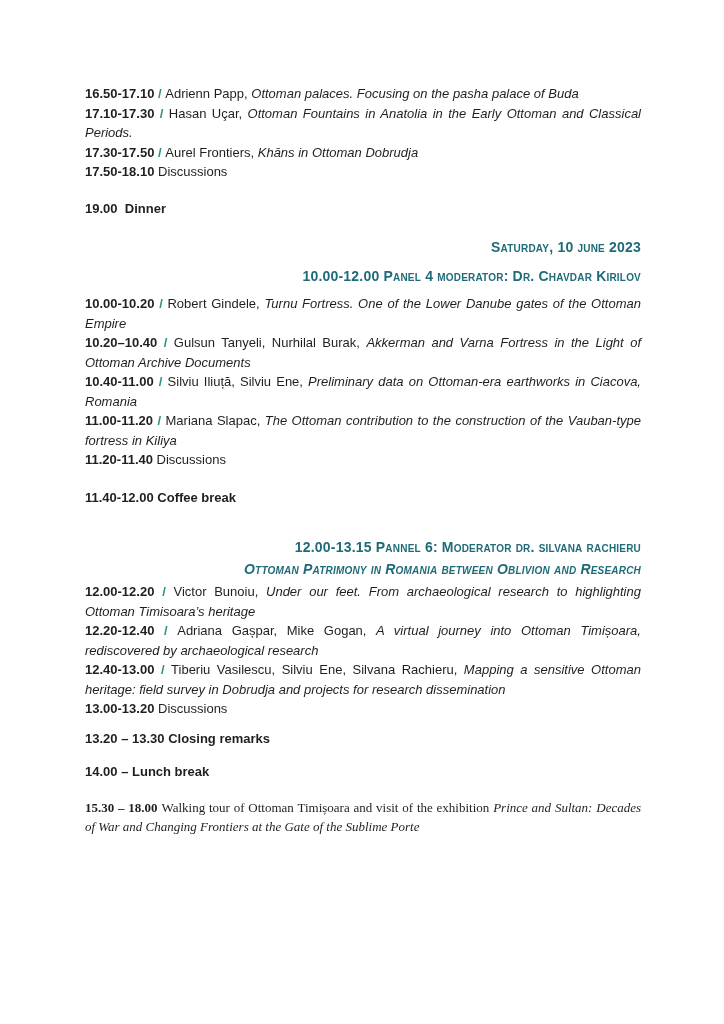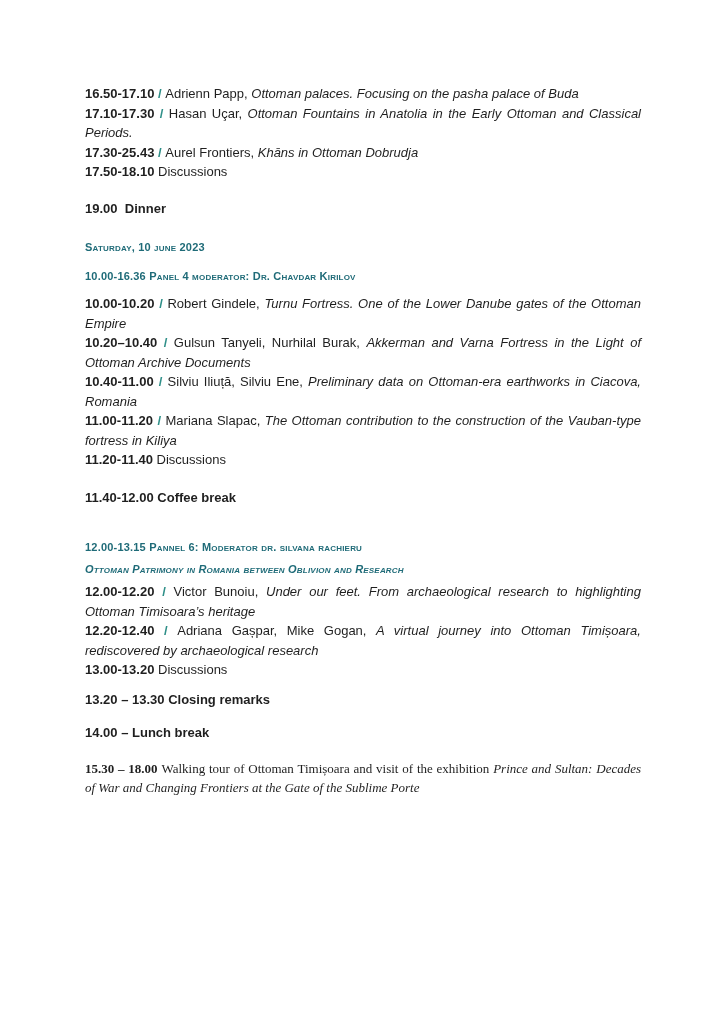--- a/index.html
+++ b/index.html
@@ -18,55 +18,56 @@
     top: 84px;
     width: 556px;
   }
   p.line {
     margin: 0;
     font-size: 13px;
     line-height: 19.5px;
     text-align: justify;
   }
   p.line.head {
-    font-size: 11px;
+    font-size: 14px;
     line-height: 20.5px;
     font-weight: bold;
     font-variant: small-caps;
     letter-spacing: 0.2px;
     color: var(--accent, #1f6b78);
-    text-align: left;
+    text-align: right;
   }
   p.line.head-italic { font-style: italic; }
   .seg-time { font-weight: bold; }
   .seg-sep  { font-weight: bold; color: var(--sep, #2e8f88); }
   .seg-plain { }
   .seg-italic { font-style: italic; }
   .seg-bold { font-weight: bold; }
 </style>
 </head>
 <body>
 
 <div class="page">
   <div class="content">
       <p class="line body"><span class="seg-time">16.50-17.10 </span><span class="seg-sep">/ </span><span class="seg-plain">Adrienn Papp, </span><span class="seg-italic">Ottoman palaces. Focusing on the pasha palace of Buda</span></p>
       <p class="line body"><span class="seg-time">17.10-17.30 </span><span class="seg-sep">/ </span><span class="seg-plain">Hasan Uçar, </span><span class="seg-italic">Ottoman Fountains in Anatolia in the Early Ottoman and Classical Periods.</span></p>
-      <p class="line body"><span class="seg-time">17.30-25.43 </span><span class="seg-sep">/ </span><span class="seg-plain">Aurel Frontiers, </span><span class="seg-italic">Khāns in Ottoman Dobrudja</span></p>
+      <p class="line body"><span class="seg-time">17.30-17.50 </span><span class="seg-sep">/ </span><span class="seg-plain">Aurel Frontiers, </span><span class="seg-italic">Khāns in Ottoman Dobrudja</span></p>
       <p class="line body"><span class="seg-time">17.50-18.10 </span><span class="seg-plain">Discussions</span></p>
       <p class="line body" style="margin-top: 17px;"><span class="seg-time">19.00 &nbsp;</span><span class="seg-bold">Dinner</span></p>
       <p class="line head" style="margin-top: 19px;"><span class="seg-head">Saturday, 10 june 2023</span></p>
-      <p class="line head" style="margin-top: 8px;"><span class="seg-head">10.00-16.36 Panel 4 moderator: Dr. Chavdar Kirilov</span></p>
+      <p class="line head" style="margin-top: 8px;"><span class="seg-head">10.00-12.00 Panel 4 moderator: Dr. Chavdar Kirilov</span></p>
       <p class="line body" style="margin-top: 8px;"><span class="seg-time">10.00-10.20 </span><span class="seg-sep">/ </span><span class="seg-plain">Robert Gindele, </span><span class="seg-italic">Turnu Fortress. One of the Lower Danube gates of the Ottoman Empire</span></p>
       <p class="line body"><span class="seg-time">10.20–10.40 </span><span class="seg-sep">/ </span><span class="seg-plain">Gulsun Tanyeli, Nurhilal Burak, </span><span class="seg-italic">Akkerman and Varna Fortress in the Light of Ottoman Archive Documents</span></p>
       <p class="line body"><span class="seg-time">10.40-11.00 </span><span class="seg-sep">/ </span><span class="seg-plain">Silviu Iliuță, Silviu Ene, </span><span class="seg-italic">Preliminary data on Ottoman-era earthworks in Ciacova, Romania</span></p>
       <p class="line body"><span class="seg-time">11.00-11.20 </span><span class="seg-sep">/ </span><span class="seg-plain">Mariana Slapac, </span><span class="seg-italic">The Ottoman contribution to the construction of the Vauban-type fortress in Kiliya</span></p>
       <p class="line body"><span class="seg-time">11.20-11.40 </span><span class="seg-plain">Discussions</span></p>
       <p class="line body" style="margin-top: 18px;"><span class="seg-time">11.40-12.00 </span><span class="seg-bold">Coffee break</span></p>
       <p class="line head" style="margin-top: 30px;"><span class="seg-head">12.00-13.15 Pannel 6: Moderator dr. silvana rachieru</span></p>
       <p class="line head head-italic" style="margin-top: 1px;"><span class="seg-head">Ottoman Patrimony in Romania between Oblivion and Research</span></p>
       <p class="line body" style="margin-top: 3px;"><span class="seg-time">12.00-12.20 </span><span class="seg-sep">/ </span><span class="seg-plain">Victor Bunoiu, </span><span class="seg-italic">Under our feet. From archaeological research to highlighting Ottoman Timisoara’s heritage</span></p>
       <p class="line body"><span class="seg-time">12.20-12.40 </span><span class="seg-sep">/ </span><span class="seg-plain">Adriana Gașpar, Mike Gogan, </span><span class="seg-italic">A virtual journey into Ottoman Timișoara, rediscovered by archaeological research</span></p>
+      <p class="line body"><span class="seg-time">12.40-13.00 </span><span class="seg-sep">/ </span><span class="seg-plain">Tiberiu Vasilescu, Silviu Ene, Silvana Rachieru, </span><span class="seg-italic">Mapping a sensitive Ottoman heritage: field survey in Dobrudja and projects for research dissemination</span></p>
       <p class="line body"><span class="seg-time">13.00-13.20 </span><span class="seg-plain">Discussions</span></p>
       <p class="line body" style="margin-top: 10px;"><span class="seg-time">13.20 – 13.30 </span><span class="seg-bold">Closing remarks</span></p>
       <p class="line body" style="margin-top: 14px;"><span class="seg-time">14.00 – </span><span class="seg-bold">Lunch break</span></p>
       <p class="line body" style="margin-top: 16px; font-family: Liberation Serif, serif;"><span class="seg-time">15.30 – 18.00 </span><span class="seg-plain">Walking tour of Ottoman Timișoara and visit of the exhibition </span><span class="seg-italic">Prince and Sultan: Decades of War and Changing Frontiers at the Gate of the Sublime Porte</span></p>
     </div>
 </div>
 
 </body></html>

